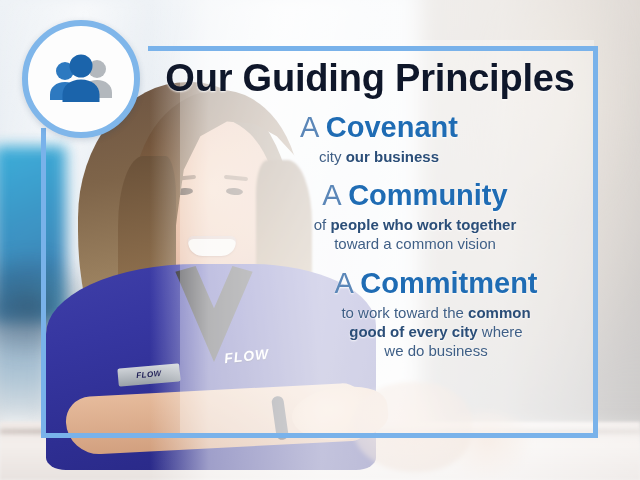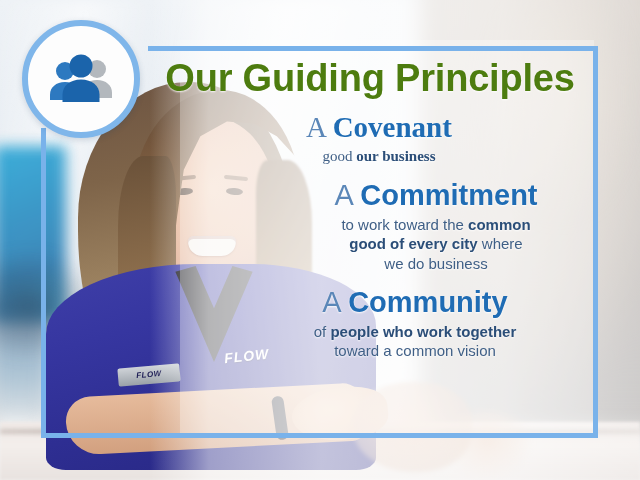--- a/index.html
+++ b/index.html
@@ -243,21 +243,21 @@
 
   
   .text-wrap {
     position: absolute;
     left: 150px; top: 52px; width: 440px;
     text-align: center;
   }
   .headline {
     font-size: 38px;
     font-weight: bold;
-    color: #4d7c0f;
+    color: #0f172a;
     letter-spacing: -0.2px;
     line-height: 1.06;
     margin: 6px 0 0 0;
     text-shadow: 0 1px 2px rgba(255,255,255,0.85);
   }
 
   .principle { margin-top: 14px; }
   .p-line1 {
     font-size: 29px;
     line-height: 1.1;
@@ -269,21 +269,21 @@
   .p-sub {
     font-size: 15px;
     color: #3f5f86;
     line-height: 1.28;
     margin-top: 3px;
     text-shadow: 0 1px 2px rgba(255,255,255,0.9);
   }
   .p-sub b { color: #2b4e78; font-weight: bold; }
 
   
-  .pr-1 { text-align: center; padding-left: 18px; font-family: Liberation Serif, serif; }
+  .pr-1 { text-align: center; padding-left: 18px; }
   .pr-2 { text-align: center; padding-left: 90px; }
   .pr-3 { text-align: center; padding-left: 132px; }
   .pr-2 .p-sub, .pr-3 .p-sub { }
 </style>
 </head>
 <body>
 
 <div id="stage">
 
   <div class="bg-layer bg-base"></div>
@@ -344,33 +344,33 @@
 
   <div class="text-wrap">
 
     <div class="headline">Our Guiding Principles</div>
 
     <div class="principle pr-1">
       <div class="p-line1">
         <span class="p-art">A</span>
         <span class="p-word">Covenant</span>
       </div>
-      <div class="p-sub"><span>good </span><b>our business</b></div>
+      <div class="p-sub"><span>city </span><b>our business</b></div>
+    </div>
+
+    <div class="principle pr-2">
+      <div class="p-line1">
+        <span class="p-art">A</span>
+        <span class="p-word">Community</span>
+      </div>
+      <div class="p-sub"><span>of </span><b>people who work together</b><br><span>toward a common vision</span></div>
     </div>
 
     <div class="principle pr-3">
       <div class="p-line1">
         <span class="p-art">A</span>
         <span class="p-word">Commitment</span>
       </div>
       <div class="p-sub"><span>to work toward the </span><b>common</b><br><b>good of every city</b><span> where</span><br><span>we do business</span></div>
     </div>
 
-    <div class="principle pr-2">
-      <div class="p-line1">
-        <span class="p-art">A</span>
-        <span class="p-word">Community</span>
-      </div>
-      <div class="p-sub"><span>of </span><b>people who work together</b><br><span>toward a common vision</span></div>
-    </div>
-
   </div>
 </div>
 
 </body></html>

